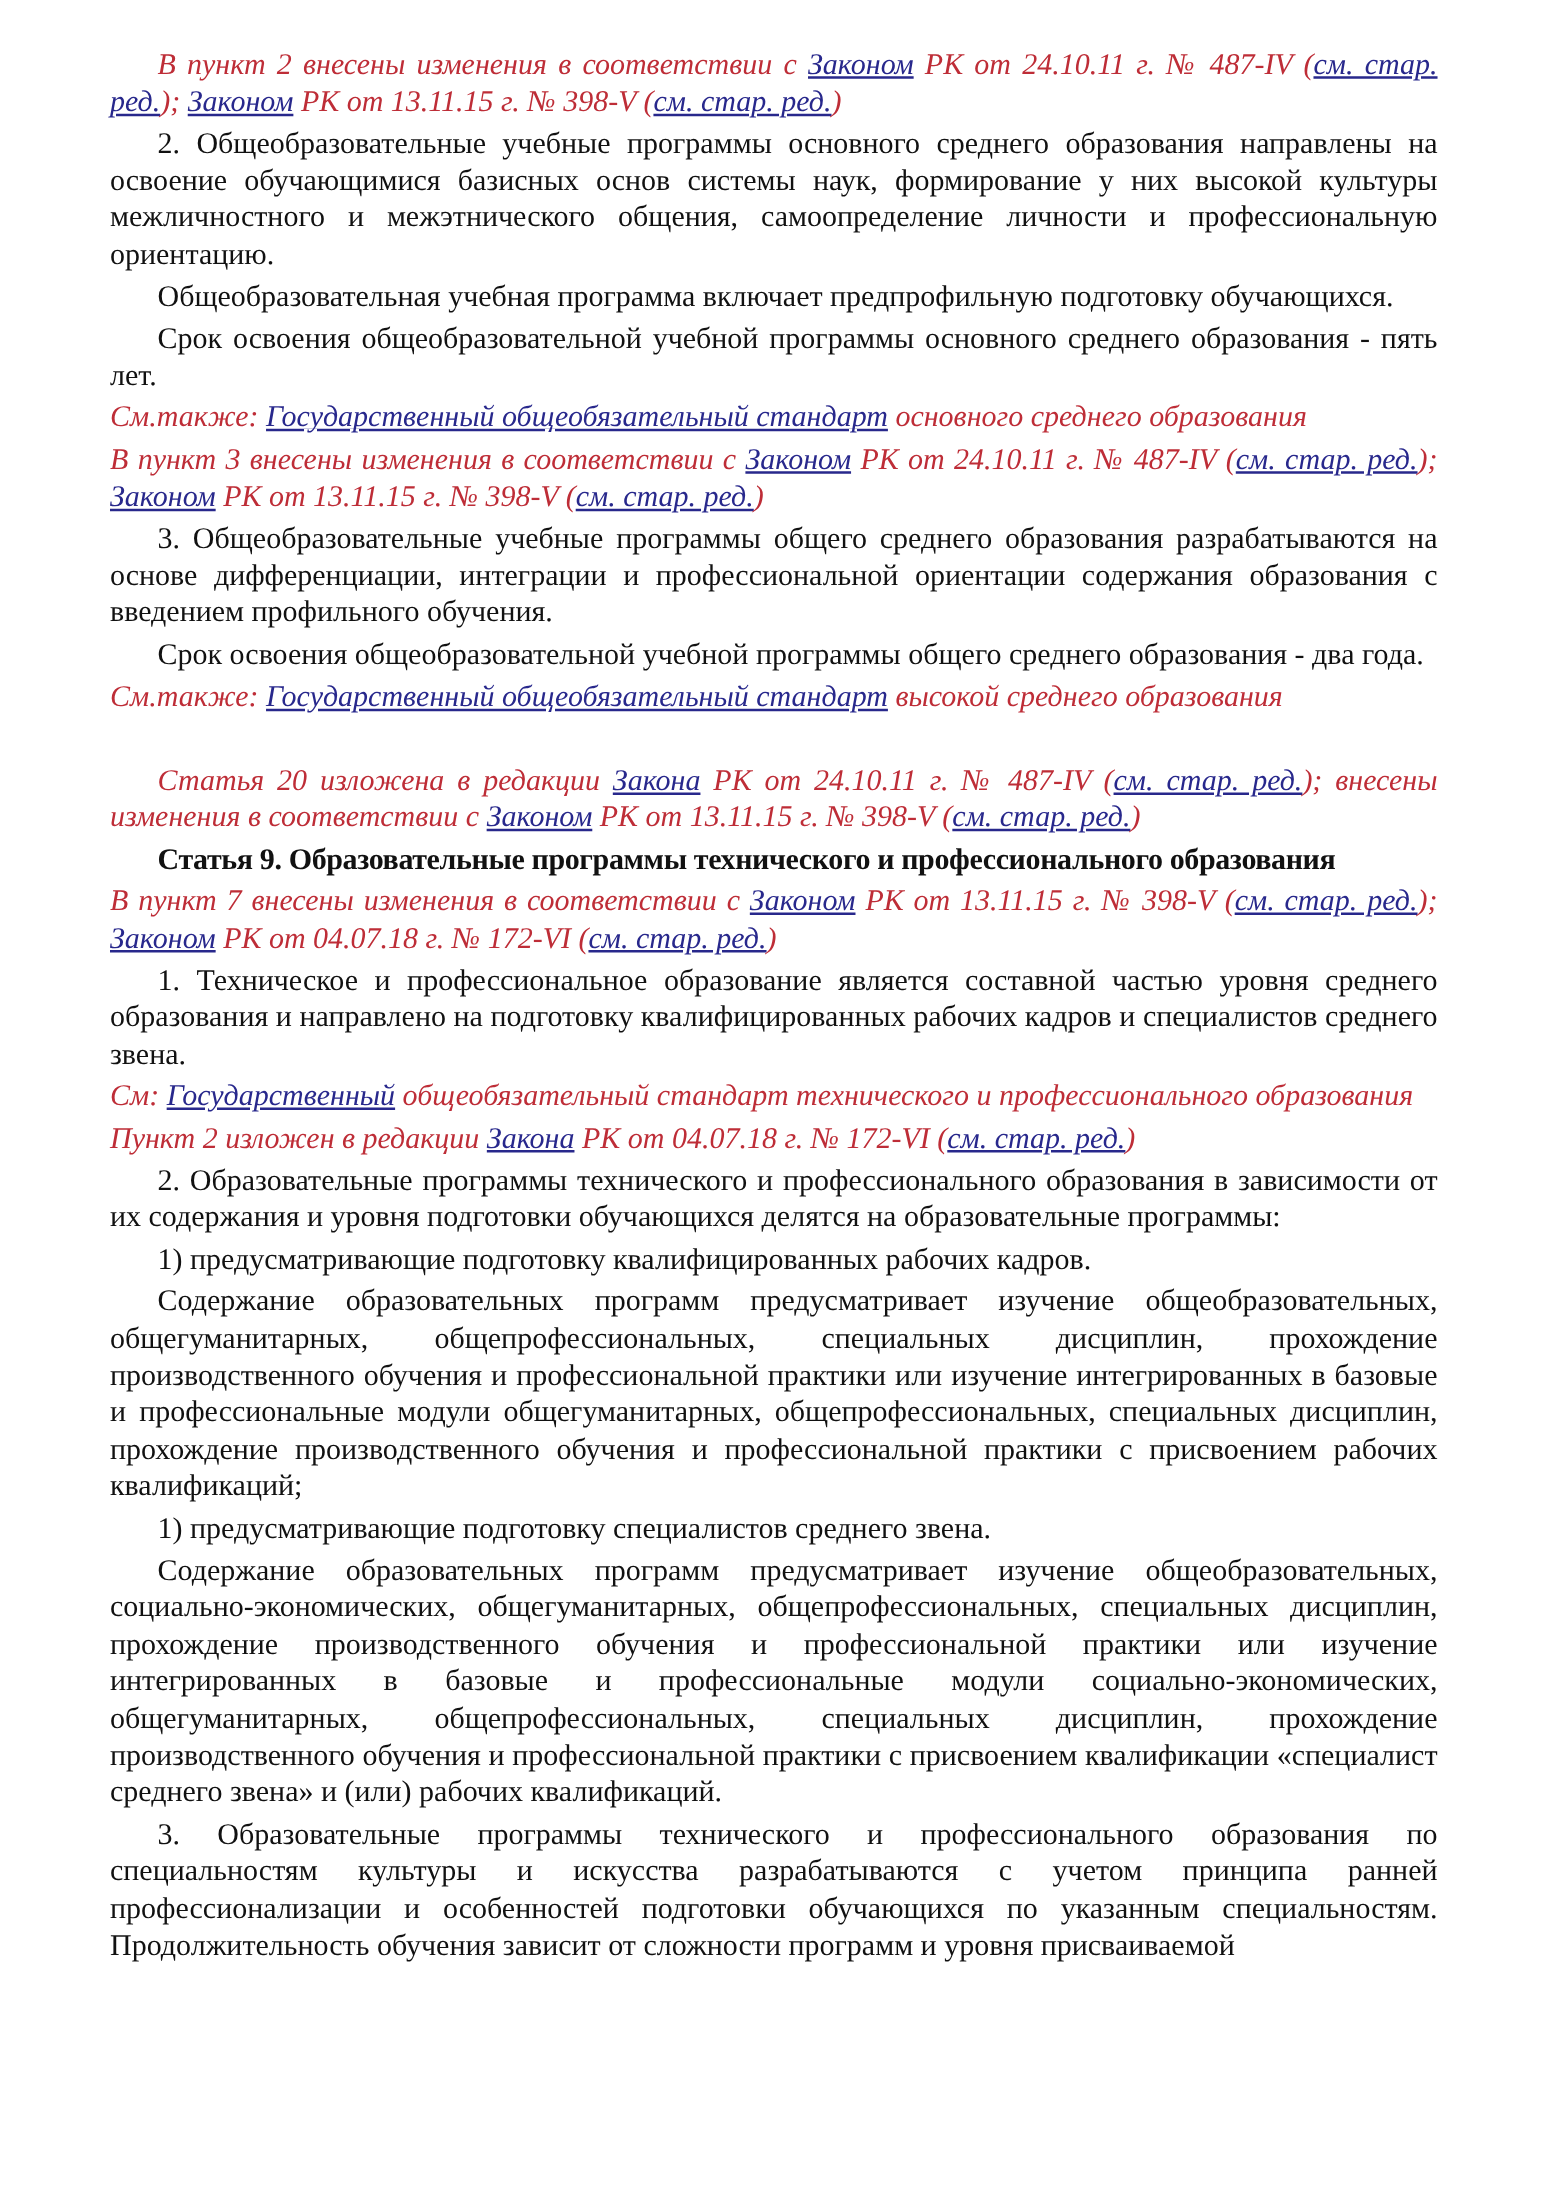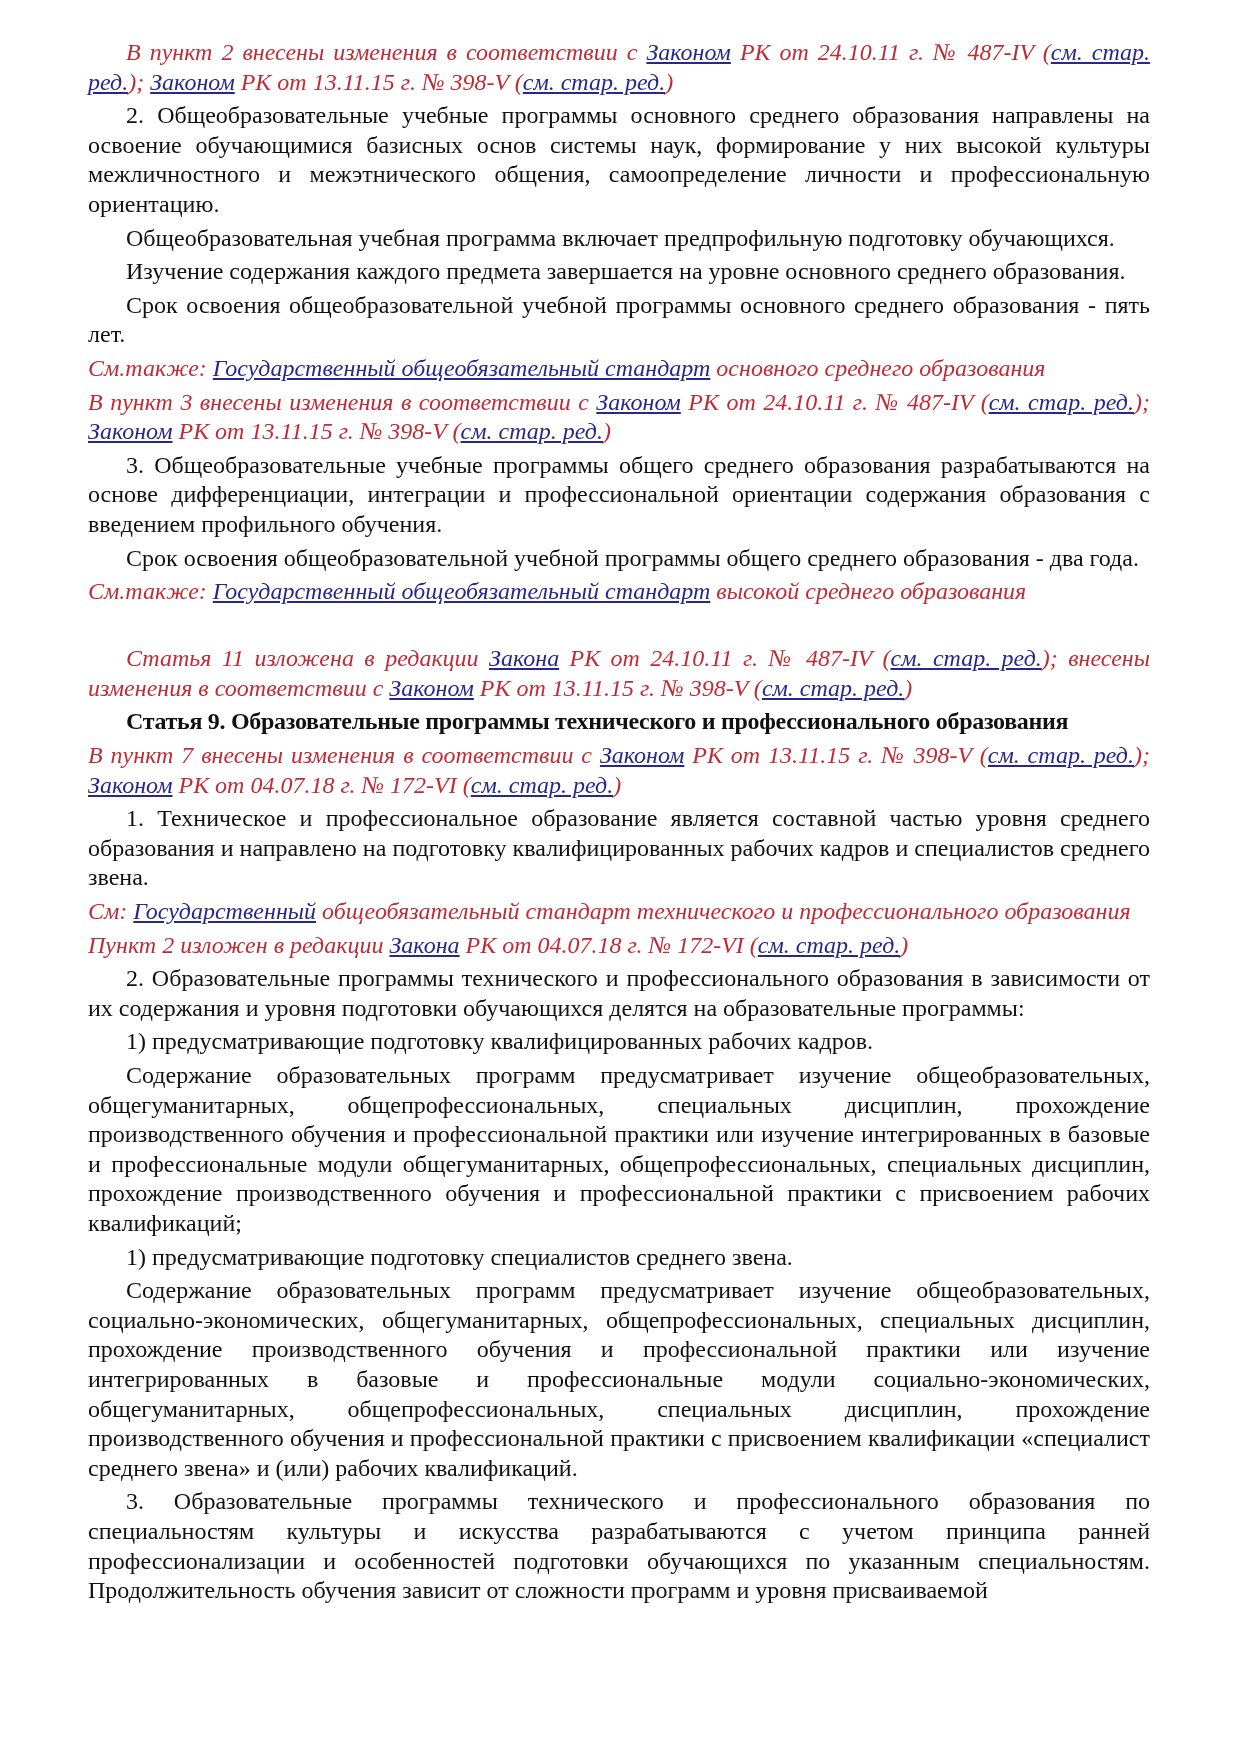--- a/index.html
+++ b/index.html
@@ -47,29 +47,28 @@
     height: 29.6px;
   }
 </style>
 </head>
 <body style="background: rgb(255, 255, 255);">
 
 <div class="page" id="doc-root">
     <p class="note indent"><span>В пункт 2 внесены изменения в соответствии с </span><a href="#">Законом</a><span> РК от 24.10.11 г. № 487-IV (</span><a href="#">см. стар. ред.</a><span>); </span><a href="#">Законом</a><span> РК от 13.11.15 г. № 398-V (</span><a href="#">см. стар. ред.</a><span>)</span></p>
     <p class="body indent"><span>2. Общеобразовательные учебные программы основного среднего образования направлены на освоение обучающимися базисных основ системы наук, формирование у них высокой культуры межличностного и межэтнического общения, самоопределение личности и профессиональную ориентацию.</span></p>
     <p class="body indent"><span>Общеобразовательная учебная программа включает предпрофильную подготовку обучающихся.</span></p>
-    <p class="body indent"><span>Изучение содержания каждого предмета завершается на уровне основного среднего образования.</span></p>
     <p class="body indent"><span>Срок освоения общеобразовательной учебной программы основного среднего образования - пять лет.</span></p>
     <p class="note"><span>См.также: </span><a href="#">Государственный общеобязательный стандарт</a><span> основного среднего образования</span></p>
     <p class="note"><span>В пункт 3 внесены изменения в соответствии с </span><a href="#">Законом</a><span> РК от 24.10.11 г. № 487-IV (</span><a href="#">см. стар. ред.</a><span>); </span><a href="#">Законом</a><span> РК от 13.11.15 г. № 398-V (</span><a href="#">см. стар. ред.</a><span>)</span></p>
     <p class="body indent"><span>3. Общеобразовательные учебные программы общего среднего образования разрабатываются на основе дифференциации, интеграции и профессиональной ориентации содержания образования с введением профильного обучения.</span></p>
     <p class="body indent"><span>Срок освоения общеобразовательной учебной программы общего среднего образования - два года.</span></p>
     <p class="note"><span>См.также: </span><a href="#">Государственный общеобязательный стандарт</a><span> высокой среднего образования</span></p>
     <div class="spacer"></div>
-    <p class="note indent"><span>Статья 11 изложена в редакции </span><a href="#">Закона</a><span> РК от 24.10.11 г. № 487-IV (</span><a href="#">см. стар. ред.</a><span>); внесены изменения в соответствии с </span><a href="#">Законом</a><span> РК от 13.11.15 г. № 398-V (</span><a href="#">см. стар. ред.</a><span>)</span></p>
+    <p class="note indent"><span>Статья 20 изложена в редакции </span><a href="#">Закона</a><span> РК от 24.10.11 г. № 487-IV (</span><a href="#">см. стар. ред.</a><span>); внесены изменения в соответствии с </span><a href="#">Законом</a><span> РК от 13.11.15 г. № 398-V (</span><a href="#">см. стар. ред.</a><span>)</span></p>
     <p class="heading indent"><span>Статья 9. Образовательные программы технического и профессионального образования</span></p>
     <p class="note"><span>В пункт 7 внесены изменения в соответствии с </span><a href="#">Законом</a><span> РК от 13.11.15 г. № 398-V (</span><a href="#">см. стар. ред.</a><span>); </span><a href="#">Законом</a><span> РК от 04.07.18 г. № 172-VI (</span><a href="#">см. стар. ред.</a><span>)</span></p>
     <p class="body indent"><span>1. Техническое и профессиональное образование является составной частью уровня среднего образования и направлено на подготовку квалифицированных рабочих кадров и специалистов среднего звена.</span></p>
     <p class="note"><span>См: </span><a href="#">Государственный</a><span> общеобязательный стандарт технического и профессионального образования</span></p>
     <p class="note"><span>Пункт 2 изложен в редакции </span><a href="#">Закона</a><span> РК от 04.07.18 г. № 172-VI (</span><a href="#">см. стар. ред.</a><span>)</span></p>
     <p class="body indent"><span>2. Образовательные программы технического и профессионального образования в зависимости от их содержания и уровня подготовки обучающихся делятся на образовательные программы:</span></p>
     <p class="body indent"><span>1) предусматривающие подготовку квалифицированных рабочих кадров.</span></p>
     <p class="body indent"><span>Содержание образовательных программ предусматривает изучение общеобразовательных, общегуманитарных, общепрофессиональных, специальных дисциплин, прохождение производственного обучения и профессиональной практики или изучение интегрированных в базовые и профессиональные модули общегуманитарных, общепрофессиональных, специальных дисциплин, прохождение производственного обучения и профессиональной практики с присвоением рабочих квалификаций;</span></p>
     <p class="body indent"><span>1) предусматривающие подготовку специалистов среднего звена.</span></p>
     <p class="body indent"><span>Содержание образовательных программ предусматривает изучение общеобразовательных, социально-экономических, общегуманитарных, общепрофессиональных, специальных дисциплин, прохождение производственного обучения и профессиональной практики или изучение интегрированных в базовые и профессиональные модули социально-экономических, общегуманитарных, общепрофессиональных, специальных дисциплин, прохождение производственного обучения и профессиональной практики с присвоением квалификации «специалист среднего звена» и (или) рабочих квалификаций.</span></p>

